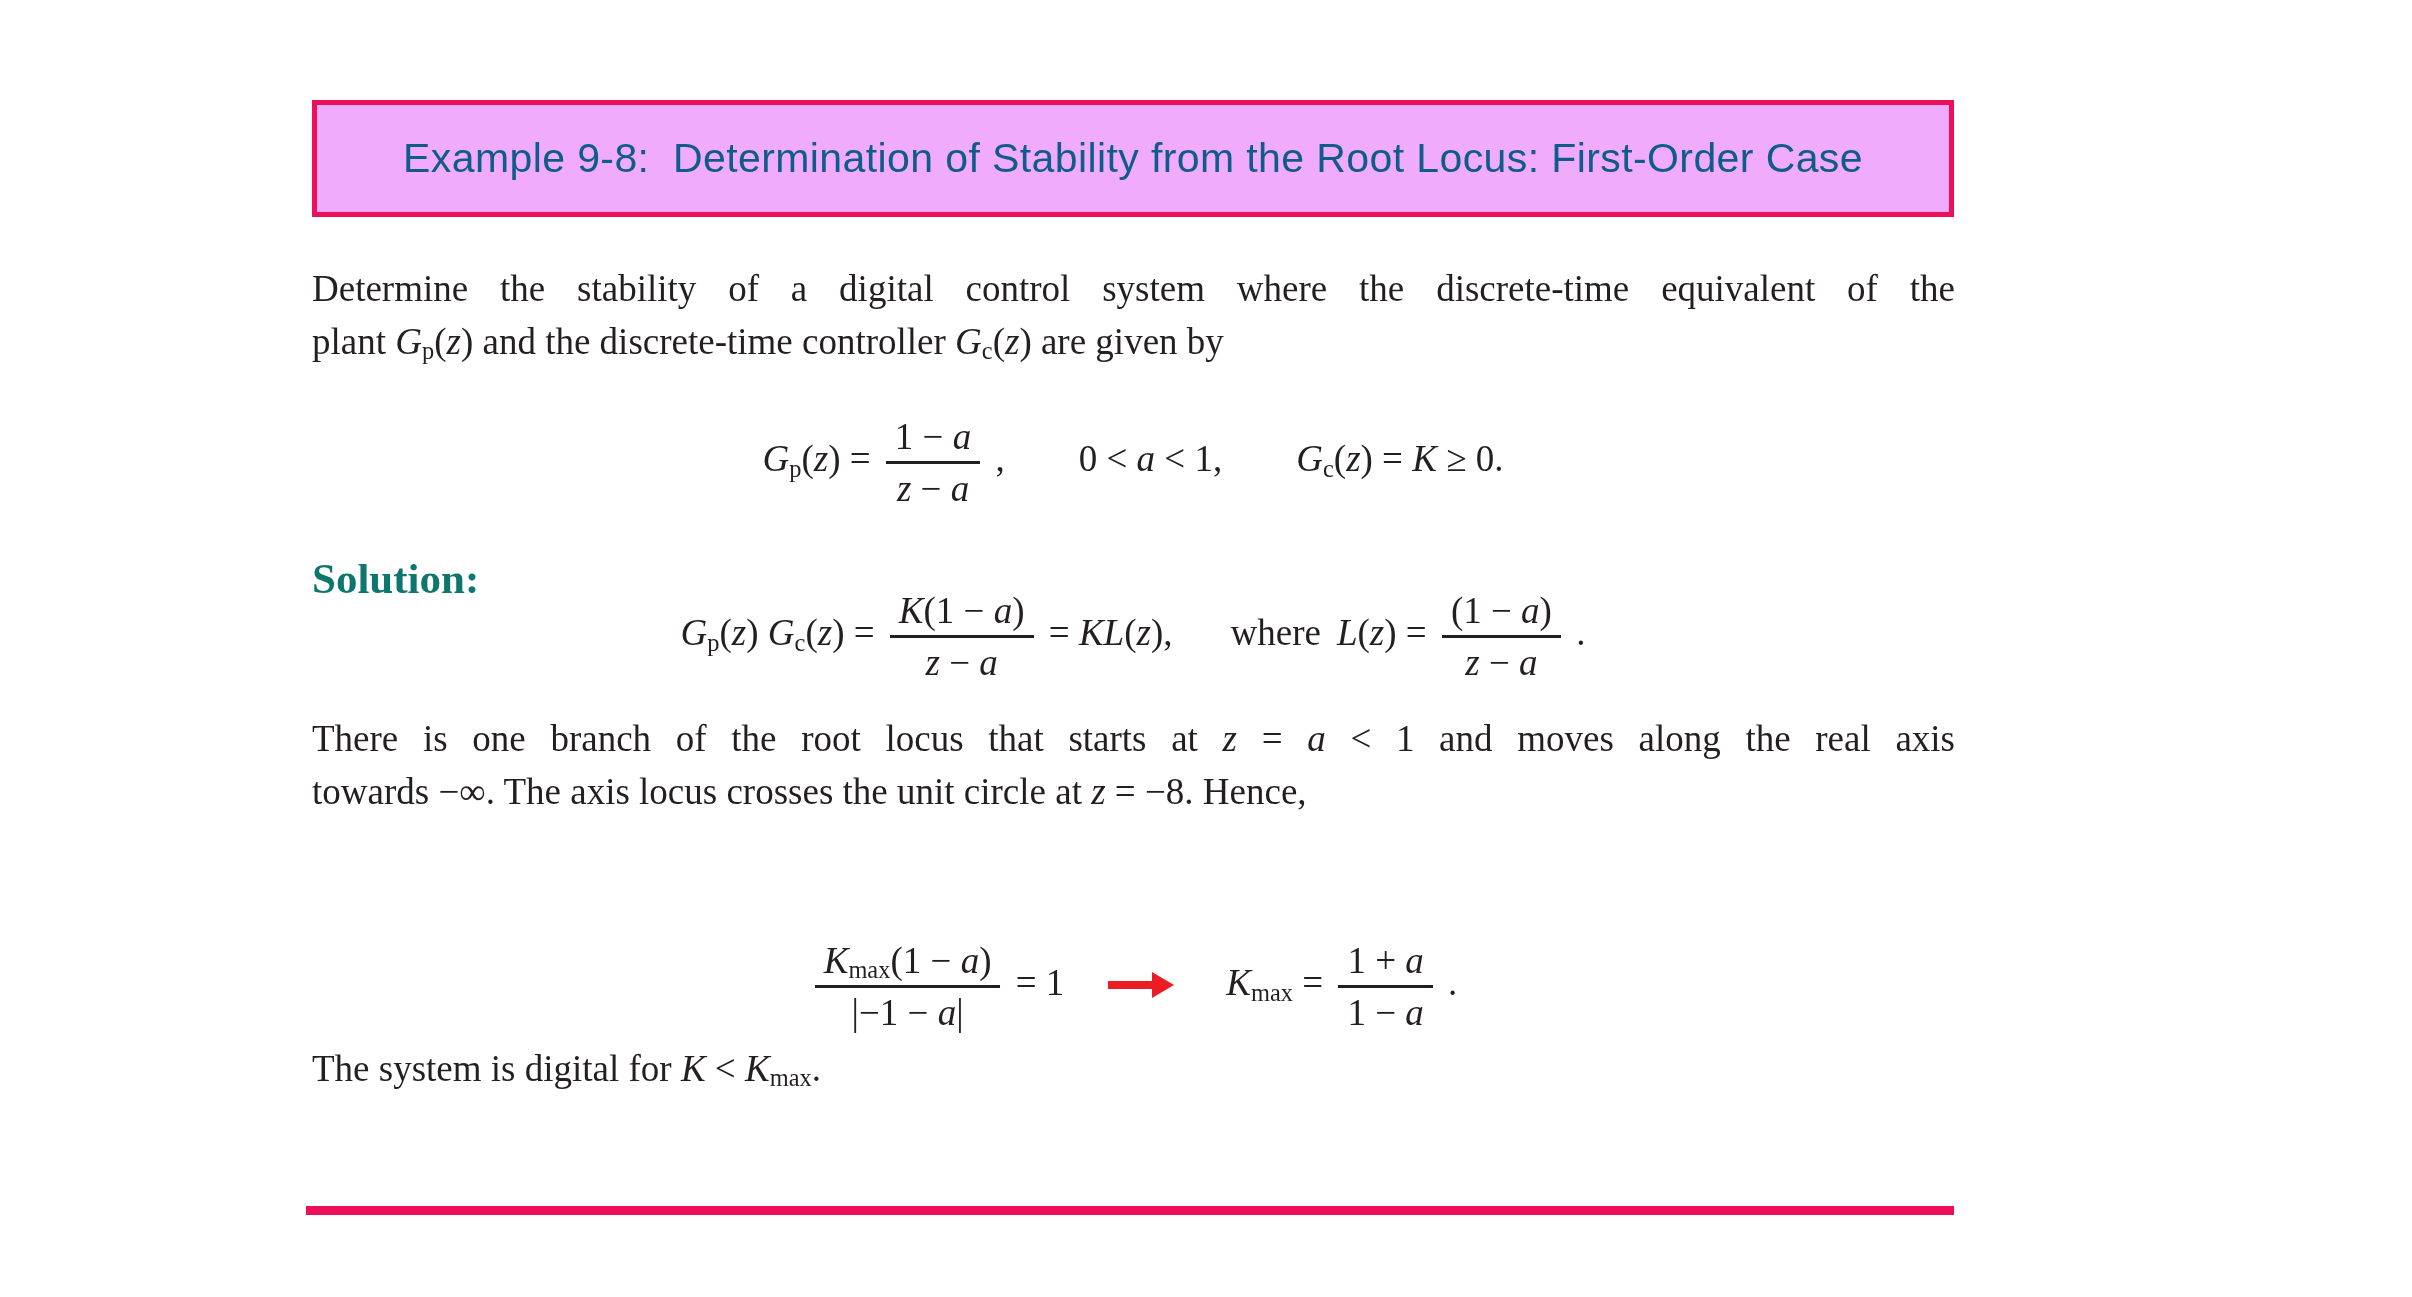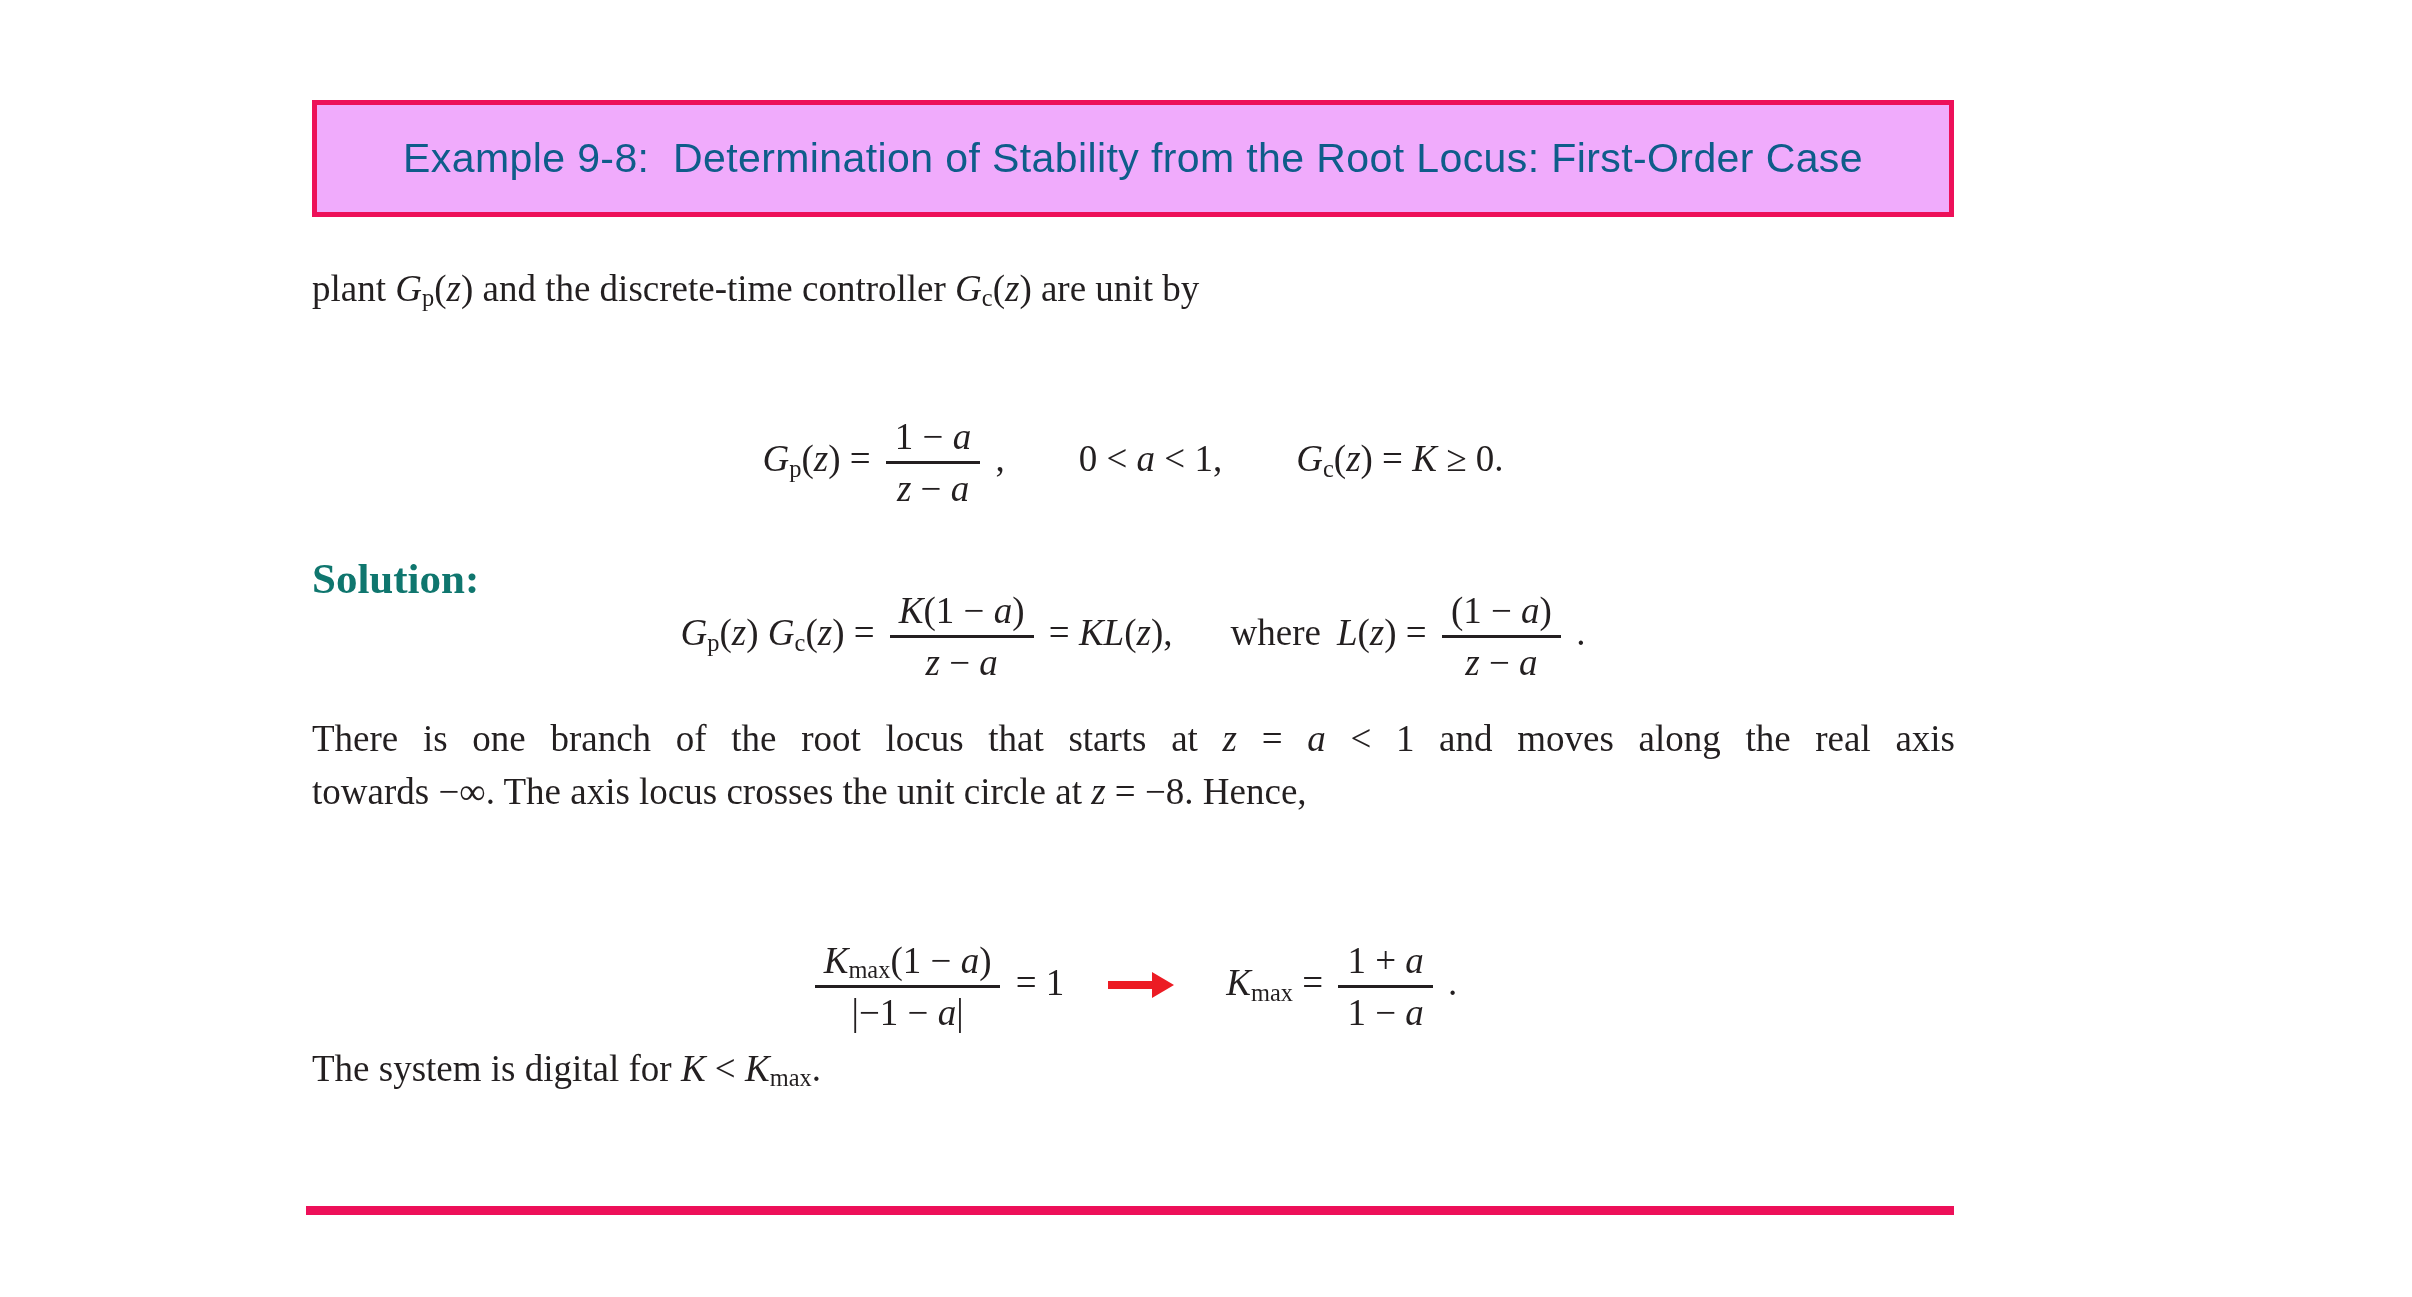--- a/index.html
+++ b/index.html
@@ -132,21 +132,22 @@
 </head>
 <body>
 
 <div class="page">
 
   <div class="title-box">
     <span class="title-text">Example 9-8:&nbsp; Determination of Stability from the Root Locus: First-Order Case</span>
   </div>
 
   <div class="para" id="para1">
-    <div class="line"><span class="mr">plant </span><span class="mi">G</span><sub class="msub">p</sub><span class="mr">(</span><span class="mi">z</span><span class="mr">) and the discrete-time controller </span><span class="mi">G</span><sub class="msub">c</sub><span class="mr">(</span><span class="mi">z</span><span class="mr">) are unit by</span></div>
+    <div class="line line-justify"><span class="mr">Determine the stability of a digital control system where the discrete-time equivalent of the</span></div>
+    <div class="line"><span class="mr">plant </span><span class="mi">G</span><sub class="msub">p</sub><span class="mr">(</span><span class="mi">z</span><span class="mr">) and the discrete-time controller </span><span class="mi">G</span><sub class="msub">c</sub><span class="mr">(</span><span class="mi">z</span><span class="mr">) are given by</span></div>
   </div>
 
   <div class="eq" id="eq1"><span class="mi">G</span><sub class="msub">p</sub><span class="mr">(</span><span class="mi">z</span><span class="mr">) = </span><span class="frac"><span class="num"><span class="mr">1 − </span><span class="mi">a</span></span><span class="den"><span class="mi">z</span><span class="mr"> − </span><span class="mi">a</span></span></span><span class="mr"> ,</span><span class="msp" style="width: 74px;"></span><span class="mr">0 &lt; </span><span class="mi">a</span><span class="mr"> &lt; 1,</span><span class="msp" style="width: 74px;"></span><span class="mi">G</span><sub class="msub">c</sub><span class="mr">(</span><span class="mi">z</span><span class="mr">) = </span><span class="mi">K</span><span class="mr"> ≥ 0.</span></div>
 
   <div class="solution">Solution:</div>
 
   <div class="eq" id="eq2"><span class="mi">G</span><sub class="msub">p</sub><span class="mr">(</span><span class="mi">z</span><span class="mr">) </span><span class="mi">G</span><sub class="msub">c</sub><span class="mr">(</span><span class="mi">z</span><span class="mr">) = </span><span class="frac"><span class="num"><span class="mi">K</span><span class="mr">(1 − </span><span class="mi">a</span><span class="mr">)</span></span><span class="den"><span class="mi">z</span><span class="mr"> − </span><span class="mi">a</span></span></span><span class="mr"> = </span><span class="mi">KL</span><span class="mr">(</span><span class="mi">z</span><span class="mr">),</span><span class="msp" style="width: 58px;"></span><span class="mr">where</span><span class="msp" style="width: 16px;"></span><span class="mi">L</span><span class="mr">(</span><span class="mi">z</span><span class="mr">) = </span><span class="frac"><span class="num"><span class="mr">(1 − </span><span class="mi">a</span><span class="mr">)</span></span><span class="den"><span class="mi">z</span><span class="mr"> − </span><span class="mi">a</span></span></span><span class="mr"> .</span></div>
 
   <div class="para" id="para2">
     <div class="line line-justify"><span class="mr">There is one branch of the root locus that starts at </span><span class="mi">z</span><span class="mr"> = </span><span class="mi">a</span><span class="mr"> &lt; 1 and moves along the real axis</span></div>

